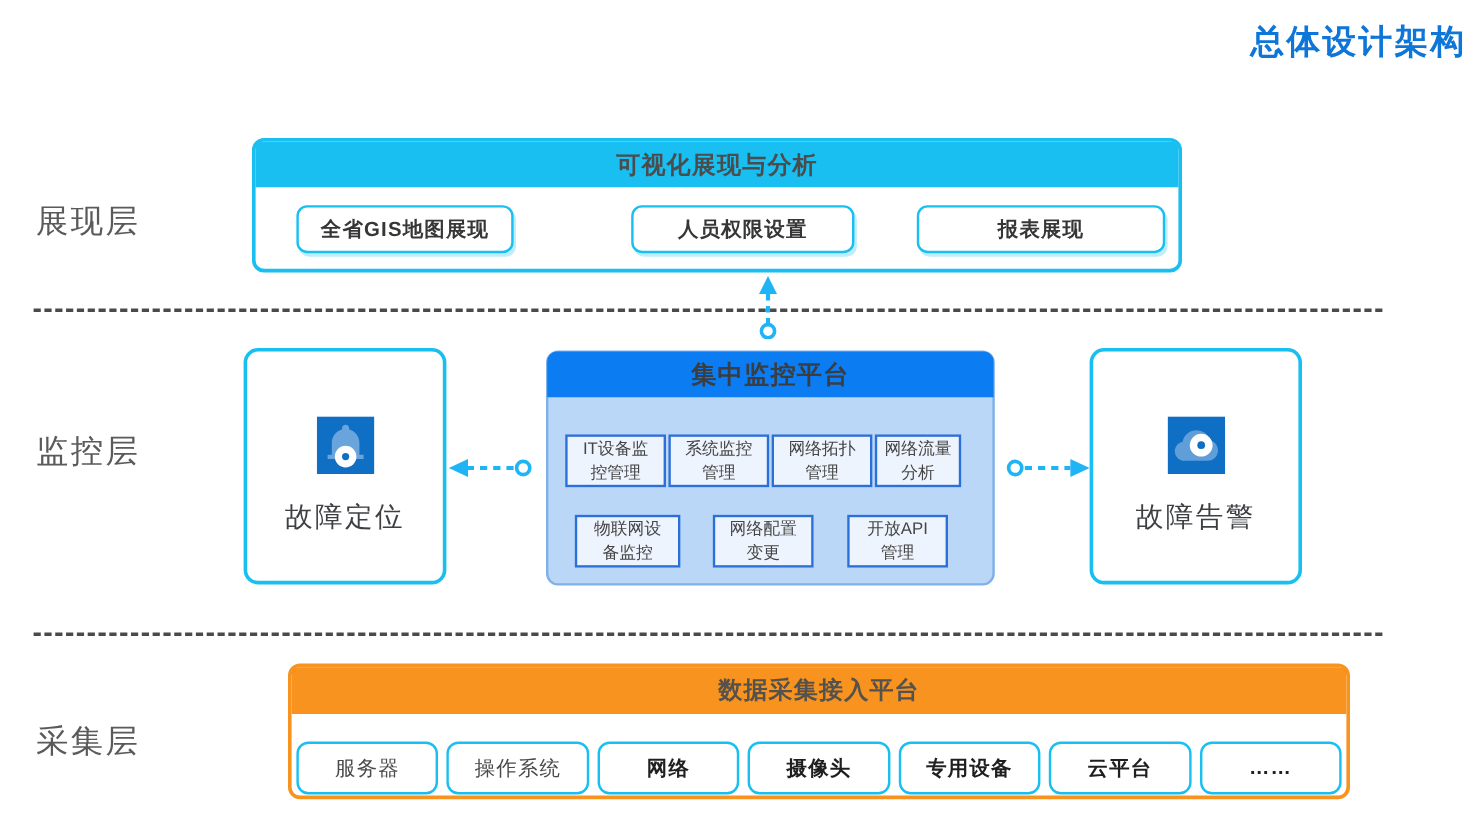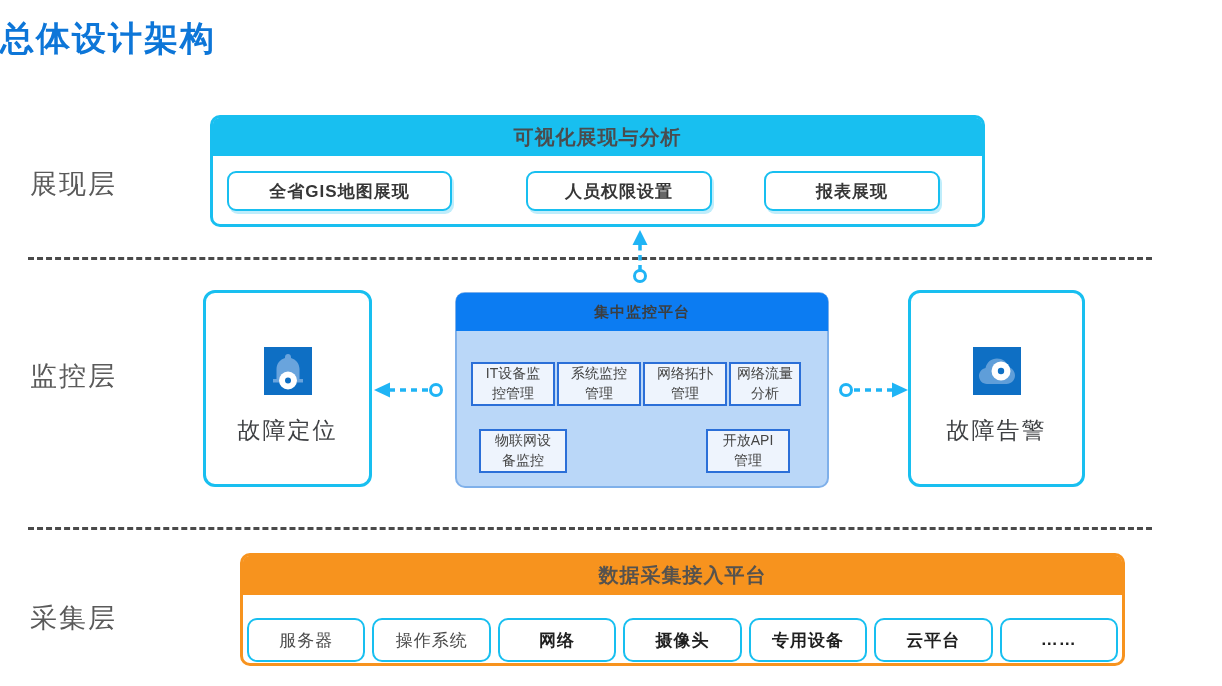--- a/index.html
+++ b/index.html
@@ -3,22 +3,22 @@
 <meta charset="utf-8">
 <style>
   html,body { margin:0; padding:0; background:#fff; }
   .canvas {
     position:relative; width:1222px; height:686px; background:#ffffff;
     font-family:"Liberation Sans", sans-serif; overflow:hidden;
   }
 
   
   .title {
-    position:absolute; top:16px; left:0; width:100%; text-align:left;
-    font-size:34px; font-weight:800; color:#0d76d8; letter-spacing:2px;
+    position:absolute; top:16px; left:0; width:100%; text-align:right;
+    font-size:28px; font-weight:800; color:#0d76d8; letter-spacing:2px;
   }
 
   
   .layer-label {
     position:absolute; font-family:"Liberation Serif", serif;
     font-size:27px; color:#5a5a5a; letter-spacing:2px;
   }
   .lbl-presentation { left:30px; top:166px; }
   .lbl-monitoring  { left:30px; top:358px; }
   .lbl-collection  { left:30px; top:600px; }
@@ -38,23 +38,23 @@
     border-radius:6px 6px 0 0; display:flex; align-items:center; justify-content:center;
     font-size:20px; font-weight:700; color:#4a4c4e; letter-spacing:1px;
   }
   .pres-item {
     position:absolute; top:53px; height:40px; background:#fff;
     border:2px solid #18bff0; border-radius:9px; box-sizing:border-box;
     box-shadow:2px 3px 0 rgba(24,191,240,0.28);
     display:flex; align-items:center; justify-content:center;
     font-size:17px; font-weight:700; color:#363636; letter-spacing:1px;
   }
-  .pres-item-0 { left:14px;  width:225px;text-align:center; }
+  .pres-item-0 { left:34px;  width:181px;text-align:center; }
   .pres-item-1 { left:313px; width:186px; }
-  .pres-item-2 { left:551px; width:176px; }
+  .pres-item-2 { left:551px; width:207px; }
 
   
   .side-box {
     position:absolute; top:290px; height:197px; background:#fff;
     border:3px solid #18bff0; border-radius:12px; box-sizing:border-box;padding-left:16px;
   }
   .fault-location { left:203px; width:169px; }
   .fault-alarm    { left:908px; width:177px; }
   .side-icon { position:absolute; left:50%; transform:translateX(-50%); top:54px; width:48px; height:48px; }
   .side-label {
@@ -63,21 +63,21 @@
   }
 
   
   .platform {
     position:absolute; left:455px; top:292px; width:374px; height:196px;
     background:#bad7f8; border:2px solid #7fb0ea; border-radius:10px; box-sizing:border-box;
   }
   .platform-header {
     position:absolute; top:-1px; left:-1px; right:-1px; height:38px; background:#0c7cf2;
     border-radius:8px 8px 0 0; display:flex; align-items:center; justify-content:center;
-    font-size:15px; font-weight:700; color:#3b3e40; letter-spacing:1px;
+    font-size:21px; font-weight:700; color:#3b3e40; letter-spacing:1px;
   }
   .module {
     position:absolute; background:#eef4fd; border:2px solid #2b6fd8; box-sizing:border-box;
     display:flex; align-items:center; justify-content:center; text-align:center;
     font-size:14px; color:#454545; line-height:1.4; white-space:pre-line;
   }
   .m0 { left:14px;  top:68px;  width:84px; height:44px; }
   .m1 { left:100px; top:68px;  width:84px; height:44px; }
   .m2 { left:186px; top:68px;  width:84px; height:44px; }
   .m3 { left:272px; top:68px;  width:72px; height:44px; }
@@ -166,20 +166,22 @@
     <div class="module m0">IT设备监
 控管理</div>
     <div class="module m1">系统监控
 管理</div>
     <div class="module m2">网络拓扑
 管理</div>
     <div class="module m3">网络流量
 分析</div>
     <div class="module m4">物联网设
 备监控</div>
+    <div class="module m5">网络配置
+变更</div>
     <div class="module m6">开放API
 管理</div>
   </div>
 
   <div class="arrow-h arrow-right">
     <svg width="72" height="20" viewBox="0 0 72 20">
       <circle cx="8" cy="10" r="5.5" fill="#ffffff" stroke="#1fb4f5" stroke-width="3"></circle>
       <line x1="16" y1="10" x2="54" y2="10" stroke="#1fb4f5" stroke-width="3.5" stroke-dasharray="6 5"></line>
       <polygon points="54,2.5 54,17.5 70,10" fill="#1fb4f5"></polygon>
     </svg>

